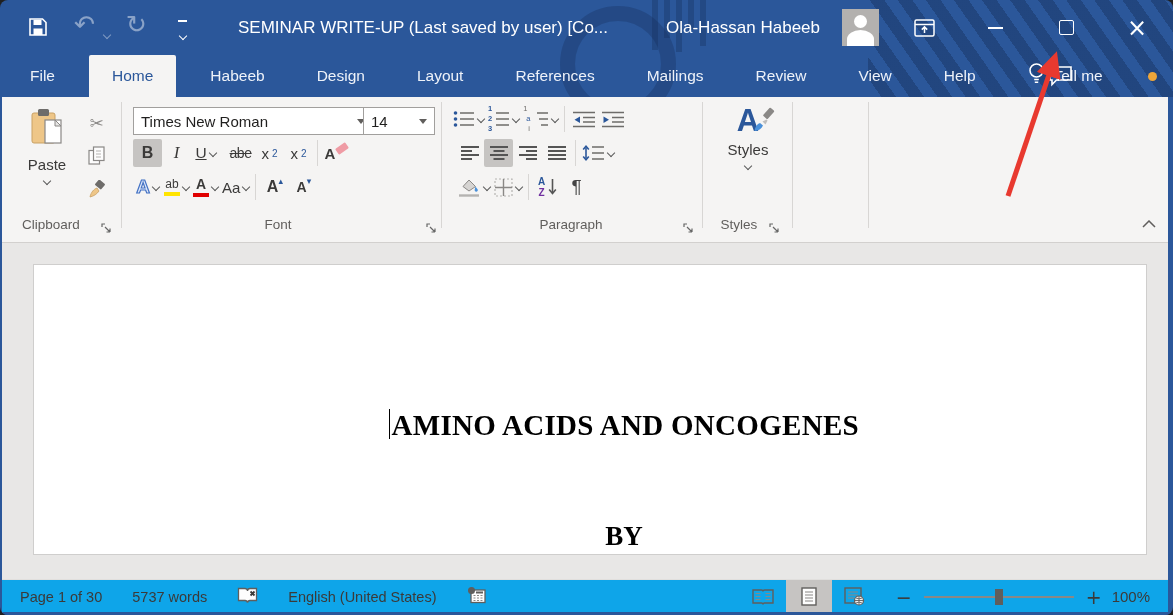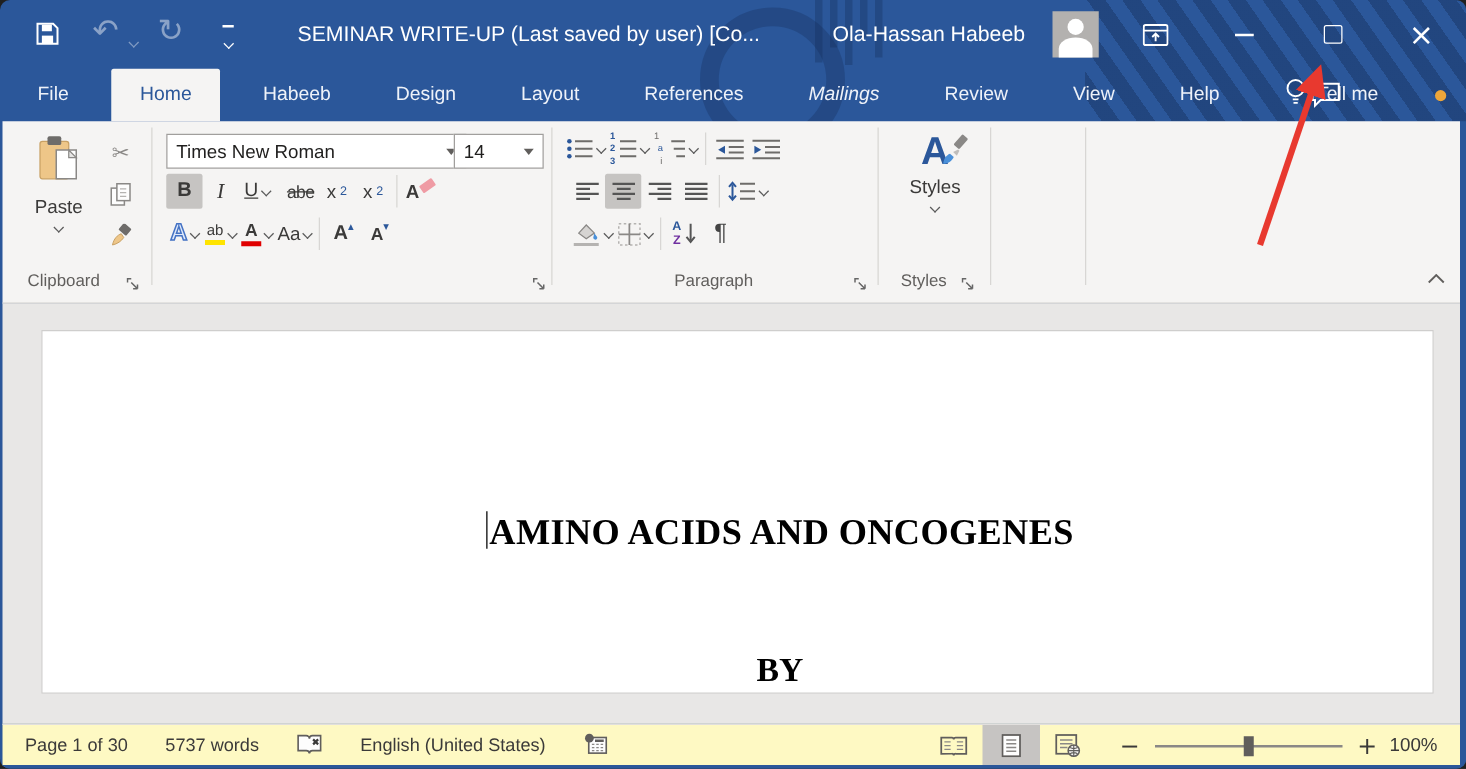--- a/index.html
+++ b/index.html
@@ -65,21 +65,21 @@
   
   .docarea{position:absolute;left:2px;top:243px;width:1166px;height:336px;background:#e8e7e6;}
   .page{position:absolute;left:31px;top:21px;width:1112px;height:289px;background:#fff;border:1px solid #cfcecd;}
   .doc-heading{position:absolute;left:34px;right:-34px;top:144px;text-align:center;
     font-family:"Liberation Serif","DejaVu Serif",serif;font-weight:bold;font-size:29px;color:#000;letter-spacing:0.3px;}
   .doc-by{position:absolute;left:34px;right:-34px;top:256px;text-align:center;
     font-family:"Liberation Serif","DejaVu Serif",serif;font-weight:bold;font-size:27px;color:#000;}
   .caret{display:inline-block;width:1.5px;height:30px;background:#000;vertical-align:-4px;margin-right:1px;}
 
   
-  .status{position:absolute;left:2px;top:579px;width:1166px;height:33px;background:#fef9c3;border-top:1px solid #e1dfdd;
+  .status{position:absolute;left:2px;top:579px;width:1166px;height:33px;background:#0ea5e9;border-top:1px solid #e1dfdd;
     display:flex;align-items:center;font-size:14.5px;color:#3b3a39;}
   .sitem{margin-left:30px;white-space:nowrap;}
   .status-right{position:absolute;right:4px;top:0;height:33px;display:flex;align-items:center;}
   .viewbtn{width:46px;height:33px;display:flex;align-items:center;justify-content:center;}
   .viewbtn.sel{background:#c6c4c2;}
   .ztrack{width:150px;height:2px;background:#8a8886;position:relative;margin:0 12px;}
   .zthumb{position:absolute;left:50%;top:-7px;width:8px;height:16px;background:#605e5c;transform:translateX(-50%);}
   .zglyph{font-size:19px;color:#3b3a39;font-family:"DejaVu Sans",sans-serif;}
   .zoomlabel{margin:0 14px 0 10px;font-size:15px;}
 
@@ -164,21 +164,21 @@
       </div>
     <div class="tab" style="margin-left:20px;text-align:center;">
         <span>Design</span>
       </div>
     <div class="tab" style="margin-left:20px;">
         <span>Layout</span>
       </div>
     <div class="tab" style="margin-left:20px;">
         <span>References</span>
       </div>
-    <div class="tab" style="margin-left:20px;font-style:italic;">
+    <div class="tab" style="margin-left:20px;">
         <span>Mailings</span>
       </div>
     <div class="tab" style="margin-left:20px;">
         <span>Review</span>
       </div>
     <div class="tab" style="margin-left:20px;">
         <span>View</span>
       </div>
     <div class="tab" style="margin-left:20px;">
         <span>Help</span>
@@ -309,20 +309,21 @@
       <div class="rbtn">
           <span style="font-size:16px;font-weight:bold;">A</span>
           <span class="blue" style="font-size:9px;margin:-12px 0 0 -3px;">▴</span>
         </div>
       <div class="rbtn">
           <span style="font-size:14px;font-weight:bold;">A</span>
           <span class="blue" style="font-size:9px;margin:-12px 0 0 -3px;">▾</span>
         </div>
     </div>
 
+    <div class="group-label" style="left:131px;width:290px;">Font</div>
     <div class="launcher" style="left:424px;">
       <svg width="11" height="11" viewBox="0 0 11 11">
           <path d="M1 4V1h3M4 4l5 5M9 9H5.5M9 9V5.5" fill="none" stroke="#666" stroke-width="1.2"></path>
         </svg>
     </div>
     <div class="gsep" style="left:439px;"></div>
 
     <div class="rowflex" style="left:449px;top:8px;">
       <div class="rbtn">
         <svg width="22" height="18" viewBox="0 0 22 18">

